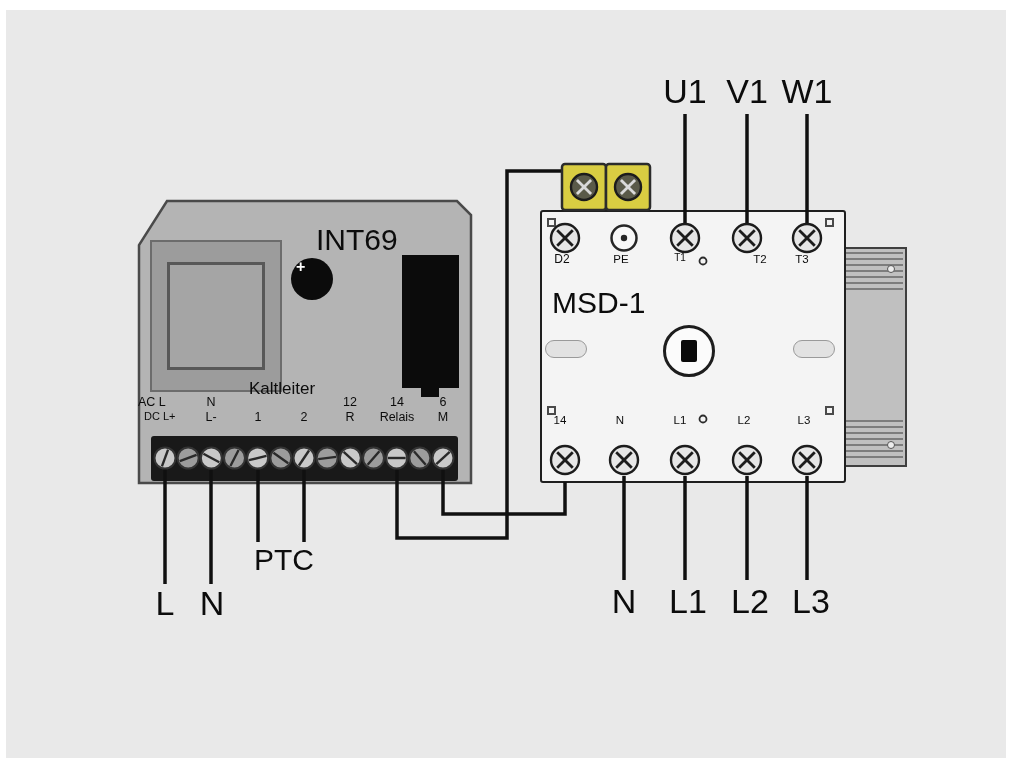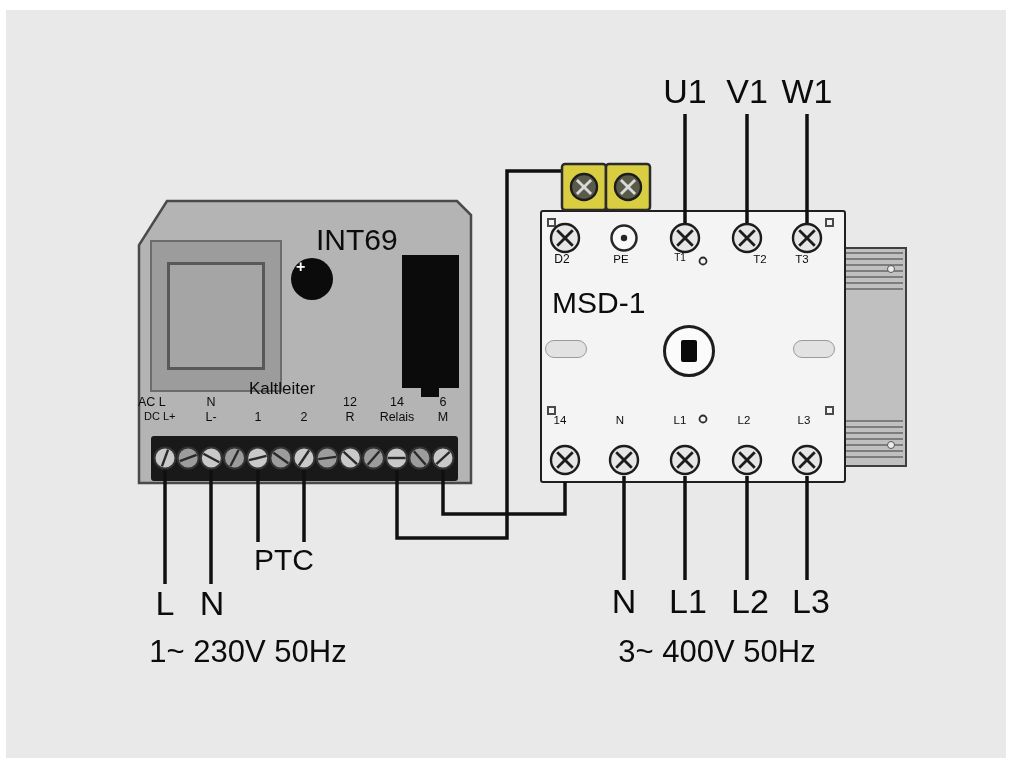--- a/index.html
+++ b/index.html
@@ -103,22 +103,20 @@
 
   <div class="lbl c" style="left:594px;top:584px;width:60px;font-size:34px">N</div>
   <div class="lbl c" style="left:658px;top:584px;width:60px;font-size:34px">L1</div>
   <div class="lbl c" style="left:720px;top:584px;width:60px;font-size:34px">L2</div>
   <div class="lbl c" style="left:781px;top:584px;width:60px;font-size:34px">L3</div>
 
   <div class="lbl c" style="left:135px;top:586px;width:60px;font-size:34px">L</div>
   <div class="lbl c" style="left:182px;top:586px;width:60px;font-size:34px">N</div>
   <div class="lbl c" style="left:244px;top:544px;width:80px;font-size:30px">PTC</div>
 
-  <div class="lbl c" style="left:98px;top:636px;width:300px;font-size:31px">1~ 230V 50Hz</div>
-  <div class="lbl c" style="left:567px;top:636px;width:300px;font-size:31px">3~ 400V 50Hz</div>
 
   <svg id="overlay" width="1012" height="766">
       <polyline points="685,114 685,226" fill="none" stroke="#101010" stroke-width="3.5"></polyline>
       <polyline points="747,114 747,226" fill="none" stroke="#101010" stroke-width="3.5"></polyline>
       <polyline points="807,114 807,226" fill="none" stroke="#101010" stroke-width="3.5"></polyline>
       <polyline points="624,476 624,580" fill="none" stroke="#101010" stroke-width="3.5"></polyline>
       <polyline points="685,476 685,580" fill="none" stroke="#101010" stroke-width="3.5"></polyline>
       <polyline points="747,476 747,580" fill="none" stroke="#101010" stroke-width="3.5"></polyline>
       <polyline points="807,476 807,580" fill="none" stroke="#101010" stroke-width="3.5"></polyline>
       <polyline points="165,464 165,584" fill="none" stroke="#101010" stroke-width="3.5"></polyline>

